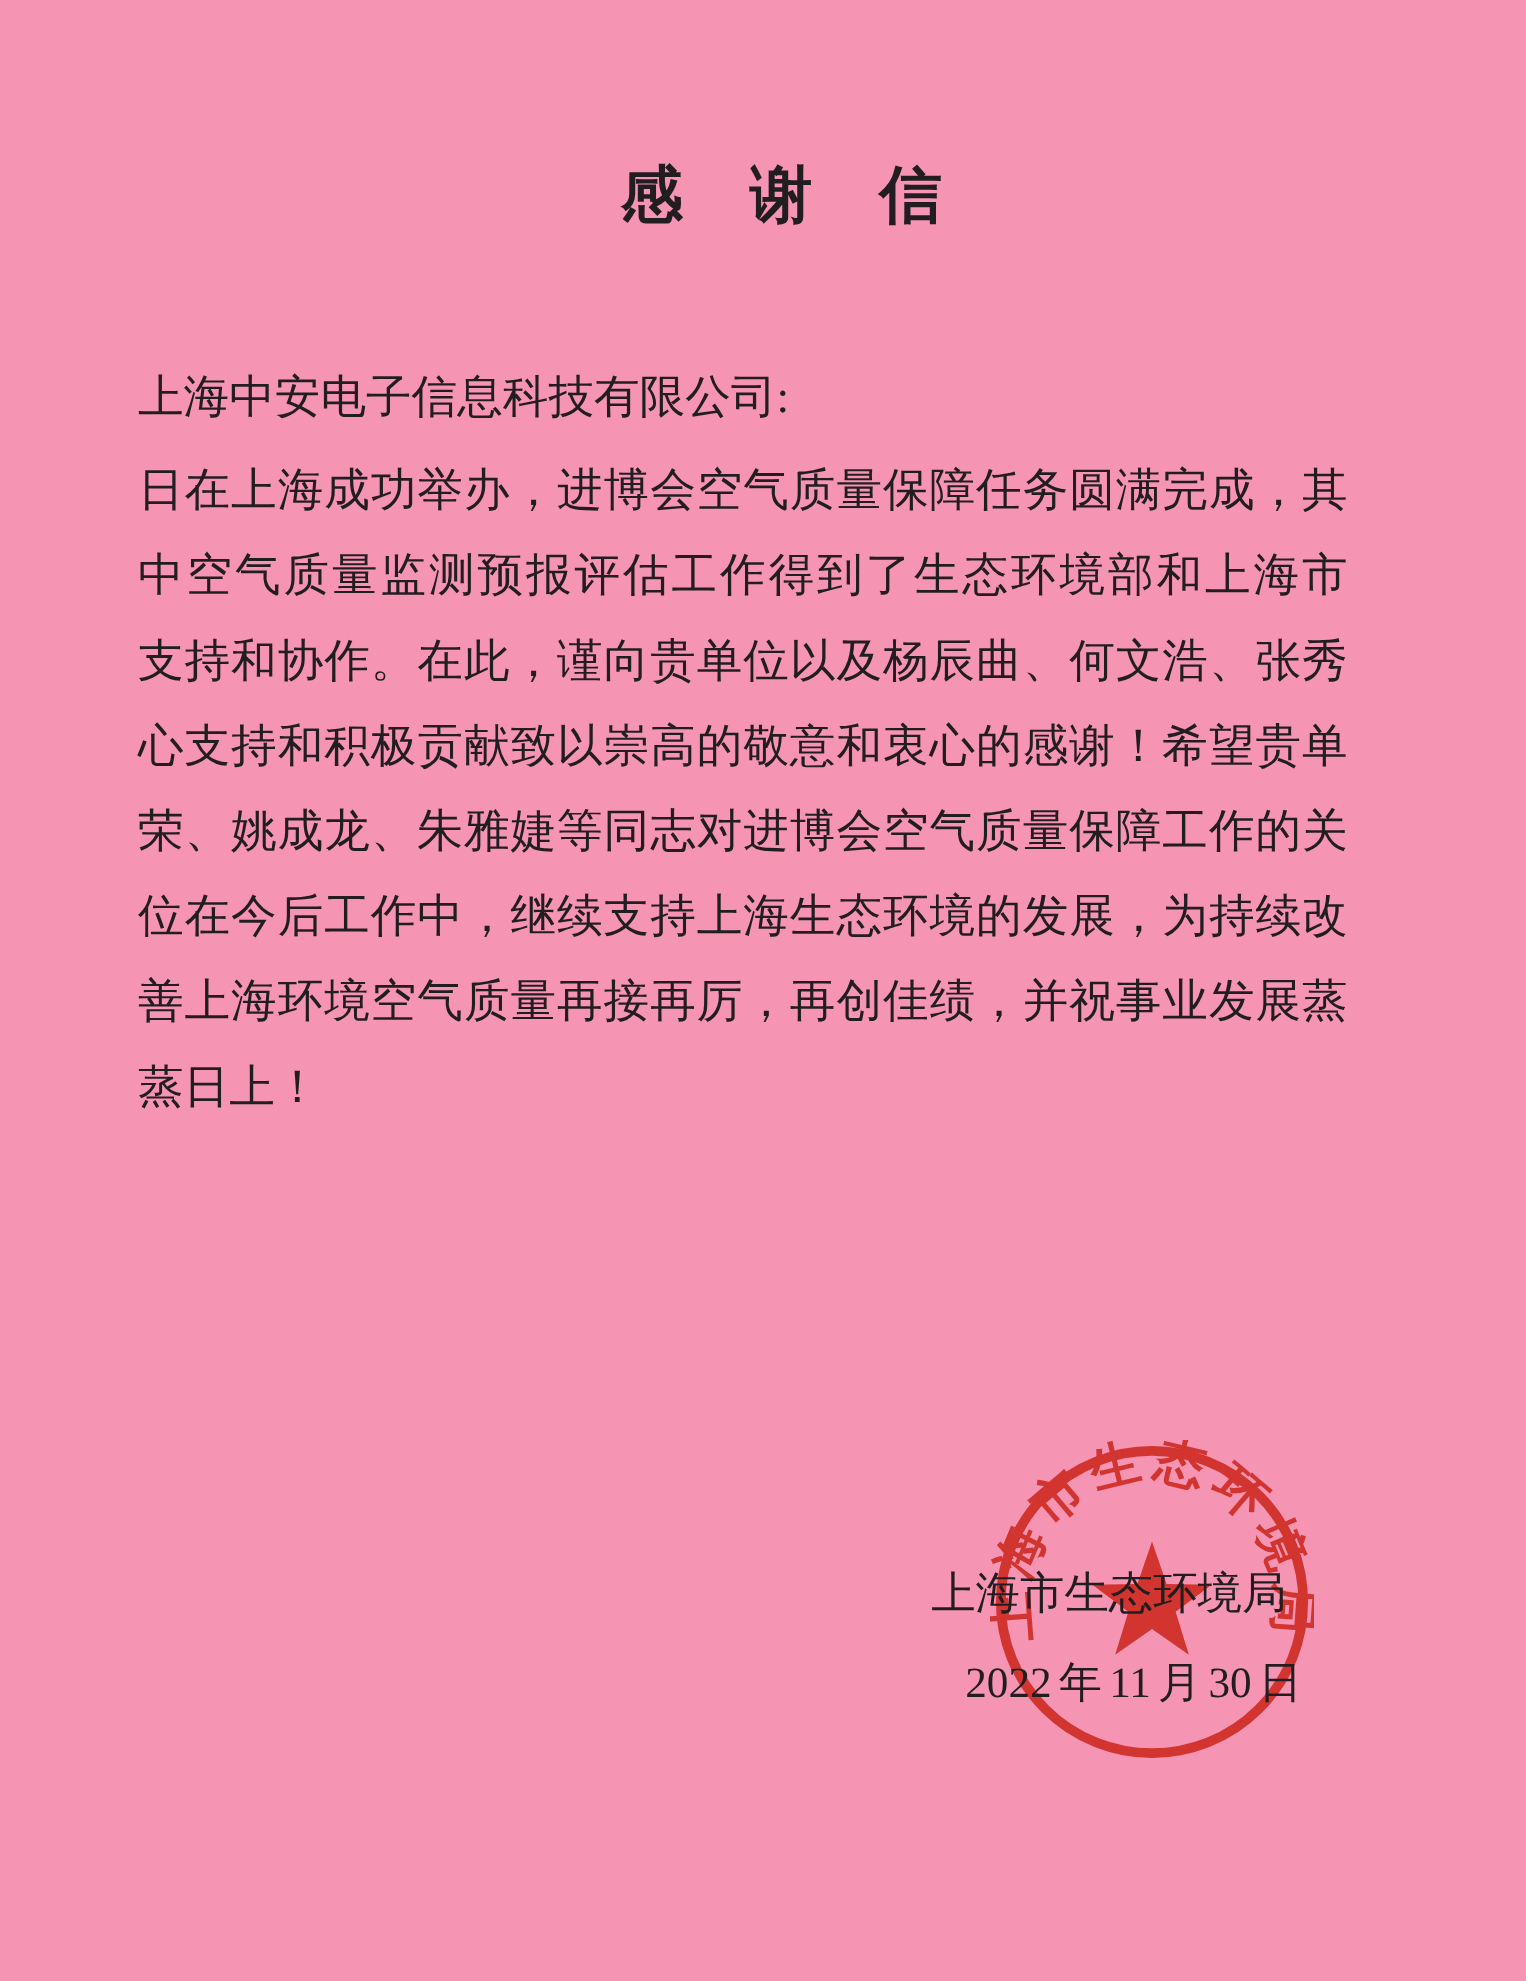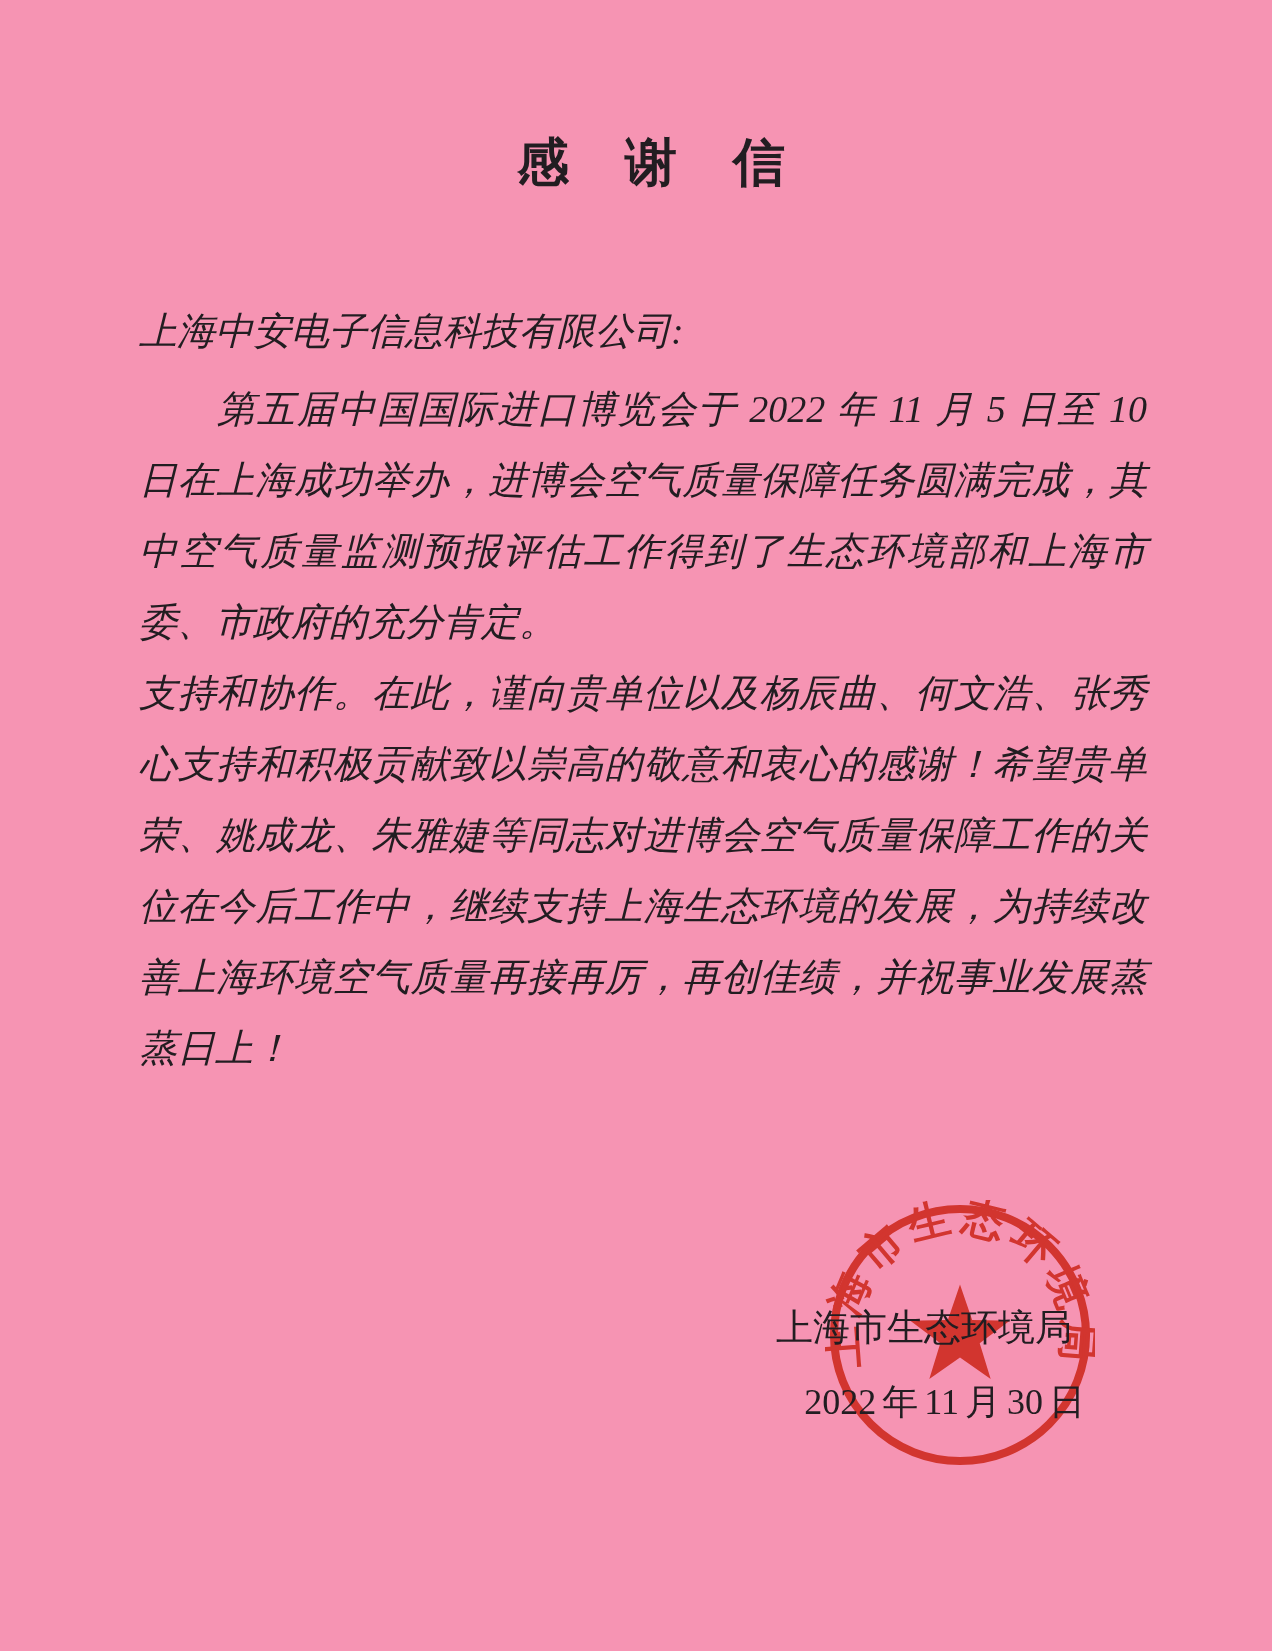--- a/index.html
+++ b/index.html
@@ -10,22 +10,22 @@
     color:var(--ink,#201c20);
     position:relative;overflow:hidden;
   }
   .page{position:absolute;inset:0;}
   .title{
     position:absolute;top:112px;left:0;width:100%;
     text-align:center;font-size:52px;font-weight:700;
     letter-spacing:2px;margin:16px;
   }
   .body-text{
-    position:absolute;left:139px;top:296px;width:1008px;
-    font-size:38px;line-height:71px;font-style:italic;
+    position:absolute;left:115px;top:296px;width:1008px;
+    font-size:38px;line-height:71px;
   }
   .line{height:71px;white-space:normal;}
   .salutation{height:78px;text-align:left;}
   .just{text-align:justify;text-align-last:justify;}
   .plain{text-align:left;text-align-last:left;}
   .indent{padding-left:78px;}
   .signature{
     position:absolute;top:1303px;right:200px;
     font-size:37px;letter-spacing:0px;z-index:2;
   }
@@ -46,24 +46,22 @@
 </head>
 <body>
 
 <div class="page">
 
   <h1 class="title">感　谢　信</h1>
 
   <div class="body-text">
     <div class="line salutation">上海中安电子信息科技有限公司:</div>
 
-    <div class="line just indent">第五届中国国际进口博览会于 2022 年 11 月 5 日至 10</div>
     <div class="line just">日在上海成功举办，进博会空气质量保障任务圆满完成，其</div>
     <div class="line just">中空气质量监测预报评估工作得到了生态环境部和上海市</div>
-    <div class="line plain">委、市政府的充分肯定。</div>
 
     <div class="line just">支持和协作。在此，谨向贵单位以及杨辰曲、何文浩、张秀</div>
     <div class="line just">心支持和积极贡献致以崇高的敬意和衷心的感谢！希望贵单</div>
     <div class="line just">荣、姚成龙、朱雅婕等同志对进博会空气质量保障工作的关</div>
     <div class="line just">位在今后工作中，继续支持上海生态环境的发展，为持续改</div>
     <div class="line just">善上海环境空气质量再接再厉，再创佳绩，并祝事业发展蒸</div>
     <div class="line plain">蒸日上！</div>
   </div>
 
   <div class="signature">上海市生态环境局</div>

